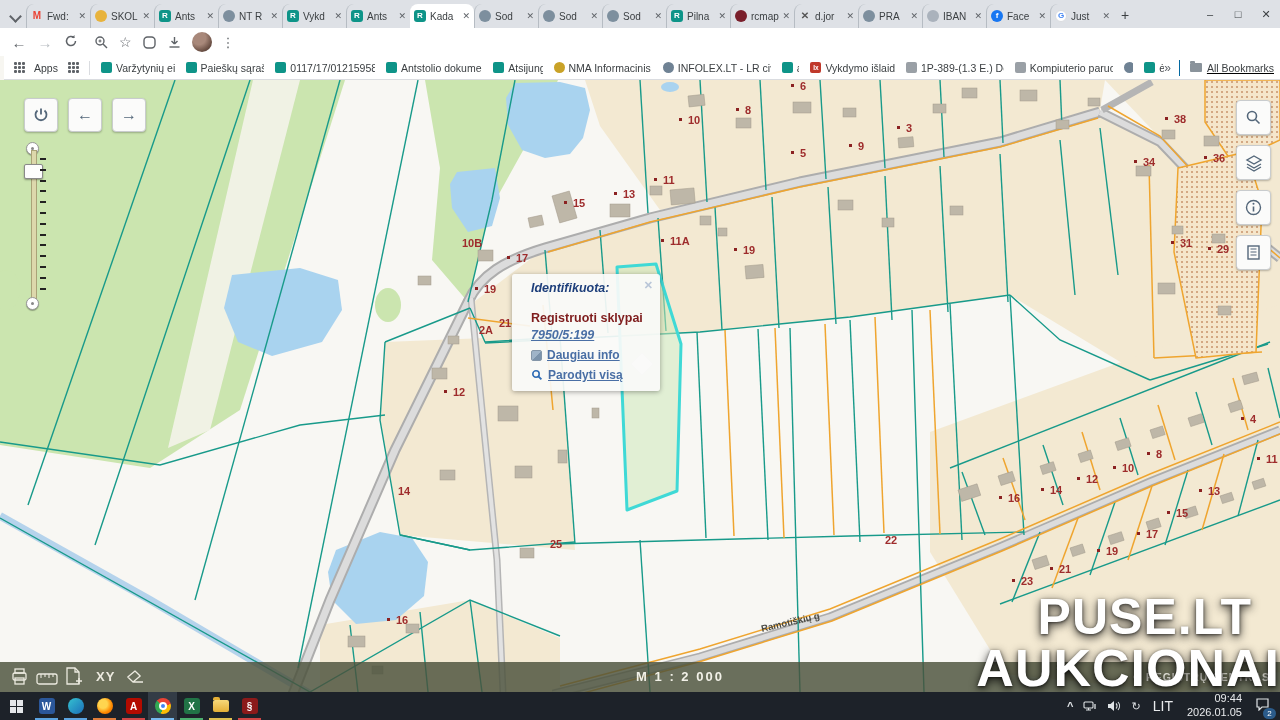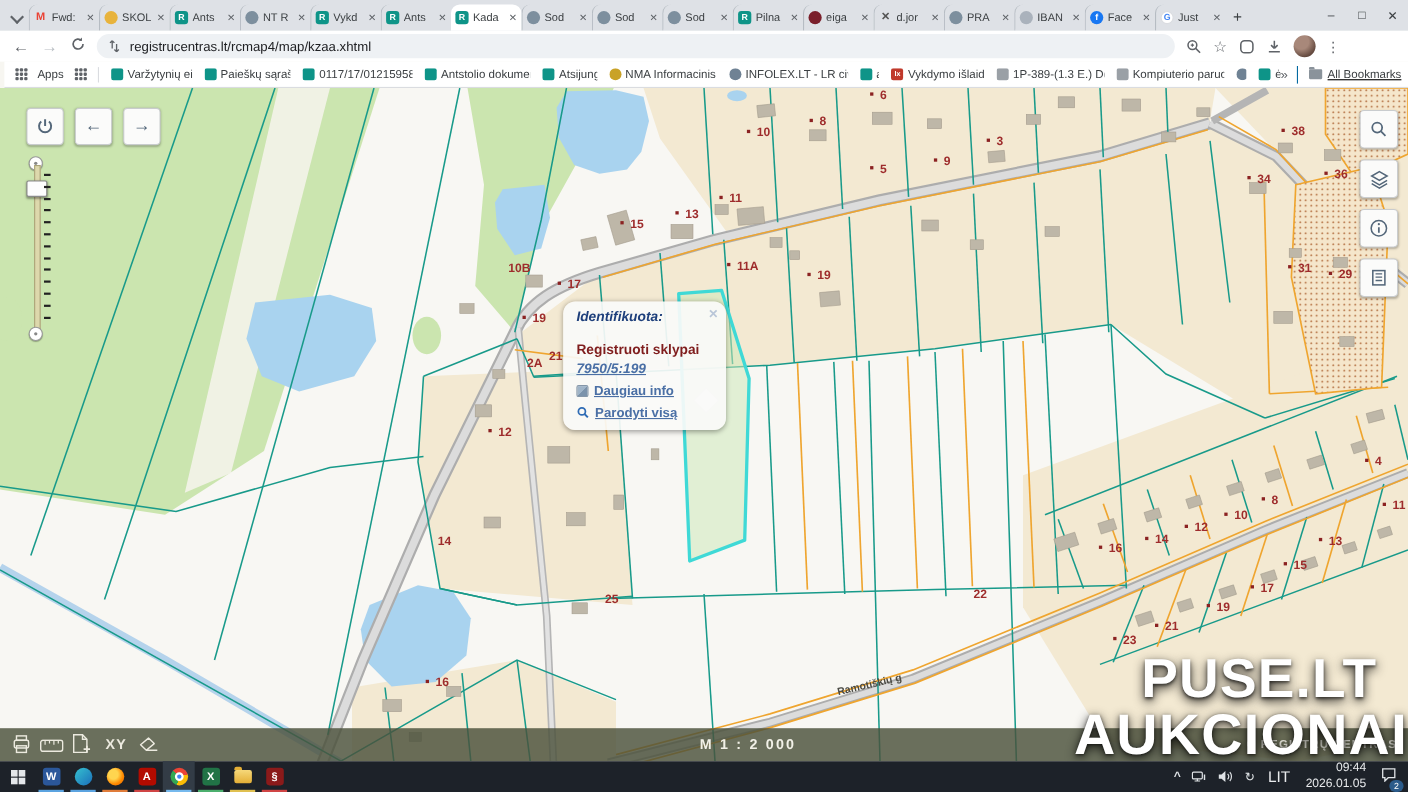--- a/index.html
+++ b/index.html
@@ -56,21 +56,21 @@
   .sep{width:1px;height:14px;background:#dadce0;margin-left:10px;}
 
   
   #map{position:absolute;left:0;top:80px;width:1280px;height:612px;overflow:hidden;}
   #mapsvg{position:absolute;left:0;top:0;}
   .plabel{fill:#9e2c2c;font:bold 11px "Liberation Sans",sans-serif;}
   #streetname{fill:#4a4a44;font:bold 9.5px "Liberation Sans",sans-serif;}
 
   .mapbtn{position:absolute;width:32px;height:32px;background:#fbfbfa;border:1px solid #c9ccce;border-radius:4px;box-shadow:0 1px 2px rgba(0,0,0,0.25);display:flex;align-items:center;justify-content:center;cursor:pointer;color:#54677a;font-size:16px;font-weight:bold;}
   
-  #popup{position:absolute;left:512px;top:194px;width:148px;background:rgba(250,250,248,0.92);border-radius:11px;box-shadow:0 1px 5px rgba(0,0,0,0.35);padding:7px 9px 9px 12px;box-sizing:border-box;}
+  #popup{position:absolute;left:512px;top:194px;width:148px;background:rgba(250,250,248,0.92);border-radius:3px;box-shadow:0 1px 5px rgba(0,0,0,0.35);padding:7px 9px 9px 19px;box-sizing:border-box;}
   #popup .ptitle{font-size:12.5px;font-weight:bold;font-style:italic;color:#1e3f7b;}
   #popup .pclose{position:absolute;top:5px;right:7px;font-size:11px;color:#b9c6d8;cursor:pointer;font-weight:bold;}
   #popup .phead{font-size:12.5px;font-weight:bold;color:#7f1d1d;margin-top:16px;}
   #popup .pcode{font-size:12.5px;font-weight:bold;font-style:italic;color:#4a6fa5;text-decoration:underline;margin-top:3px;cursor:pointer;}
   #popup .plink{display:flex;align-items:center;margin-top:6px;cursor:pointer;}
   #popup .plink span.txt{font-size:12px;font-weight:bold;color:#4a6fa5;text-decoration:underline;margin-left:5px;}
   .imgico{width:11px;height:11px;border-radius:2px;background:linear-gradient(135deg,#9fb4c8 0 50%,#7b93ab 50%);border:1px solid #8496a8;box-sizing:border-box;}
 
   
   #slider{position:absolute;left:26px;top:62px;width:24px;height:168px;}
@@ -173,21 +173,21 @@
           <span class="tlabel">Sod</span>
           <span class="tclose">✕</span>
         </div>
         <div class="tab">
           <span class="fav rc">R</span>
           <span class="tlabel">Pilna</span>
           <span class="tclose">✕</span>
         </div>
         <div class="tab">
           <span class="fav maroon"></span>
-          <span class="tlabel">eiga</span>
+          <span class="tlabel">rcmap</span>
           <span class="tclose">✕</span>
         </div>
         <div class="tab">
           <span class="fav xgray">✕</span>
           <span class="tlabel">d.jor</span>
           <span class="tclose">✕</span>
         </div>
         <div class="tab">
           <span class="fav globe"></span>
           <span class="tlabel">PRA</span>
@@ -219,27 +219,20 @@
 
   <div id="toolbar">
     <span class="navbtn" style="margin-left:6px;">←</span>
     <span class="navbtn dis">→</span>
     <span class="navbtn">
       <svg width="14" height="14" viewBox="0 0 14 14">
           <path d="M11.5 7a4.5 4.5 0 1 1-1.4-3.2" fill="none" stroke="#5f6368" stroke-width="1.5"></path>
           <path d="M10.5 1v3h-3z" fill="#5f6368"></path>
         </svg>
     </span>
-    <div id="urlpill">
-      <svg width="12" height="12" viewBox="0 0 12 12">
-          <path d="M4 1v7M4 8l-2-2M4 8l2-2" stroke="#5f6368" fill="none" stroke-width="1.2" transform="rotate(180 4 4.5)"></path>
-          <path d="M8 4v7M8 11l-2-2M8 11l2-2" stroke="#5f6368" fill="none" stroke-width="1.2"></path>
-        </svg>
-      <span id="urltext">registrucentras.lt/rcmap4/map/kzaa.xhtml</span>
-    </div>
     <span class="tbicon">
       <svg width="15" height="15" viewBox="0 0 15 15">
           <circle cx="6" cy="6" r="4" fill="none" stroke="#5f6368" stroke-width="1.4"></circle>
           <path d="M9 9l4 4" stroke="#5f6368" stroke-width="1.4"></path>
           <path d="M4.5 6h3M6 4.5v3" stroke="#5f6368" stroke-width="1.1"></path>
         </svg>
     </span>
     <span class="tbicon" style="color:#5f6368;font-size:14px;">☆</span>
     <span class="tbicon">
       <svg width="15" height="15" viewBox="0 0 15 15">

